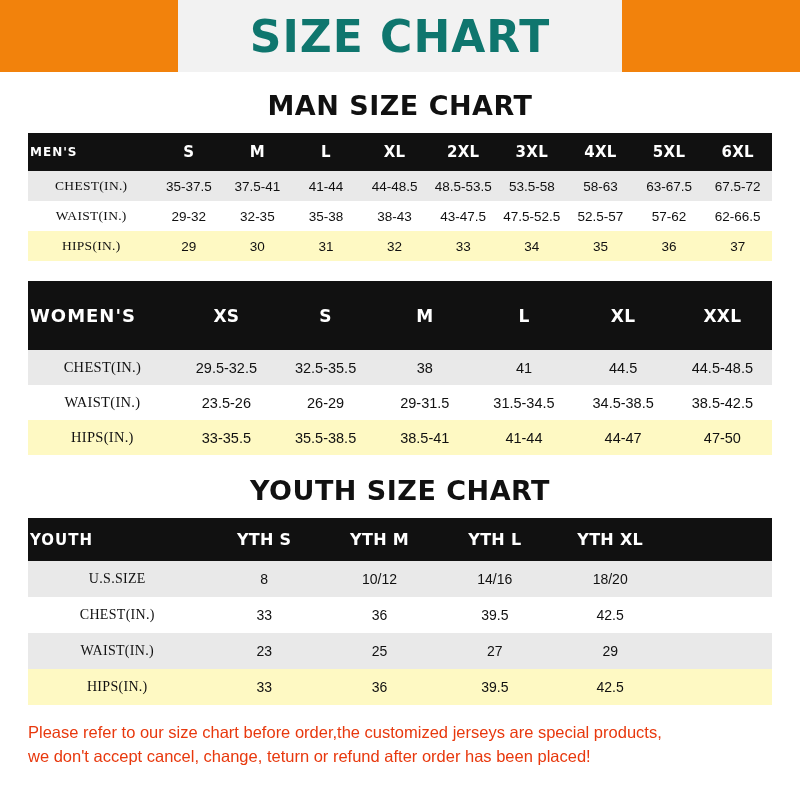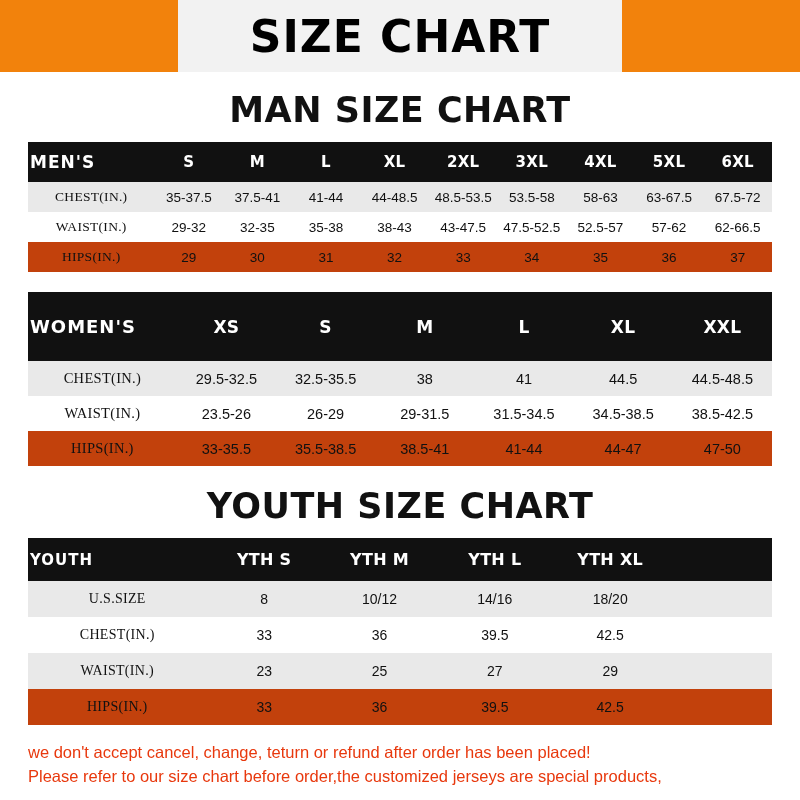--- a/index.html
+++ b/index.html
@@ -41,30 +41,30 @@
   }
   .banner-side-left { left: 0; }
   .banner-side-right { right: 0; }
   .banner-title {
     position: relative;
     z-index: 2;
     font-family: "DejaVu Sans", sans-serif;
     font-weight: bold;
     font-size: 44px;
     letter-spacing: 1px;
-    color: #000000;
+    color: #0f766e;
     text-align: center;
   }
 
   
   .section-title {
     text-align: center;
     font-family: "DejaVu Sans", sans-serif;
     font-weight: bold;
-    font-size: 35px;
+    font-size: 27px;
     color: #111111;
     letter-spacing: 0.5px;
   }
   .section {
     padding: 0 28px;
   }
   .mt-men { margin-top: 18px; }
   .mt-women { margin-top: 20px; }
   .mt-youth { margin-top: 20px; }
 
@@ -80,39 +80,39 @@
     color: #ffffff;
     font-family: "DejaVu Sans", sans-serif;
     font-weight: bold;
     font-size: 15px;
     padding: 10px 2px;
     text-align: center;
     letter-spacing: 0.3px;
   }
   thead th.rowlabel {
     text-align: left;
-    font-size: 17px;
+    font-size: 12px;
     letter-spacing: 1px;
   }
   tbody td {
     font-size: 13.5px;
     color: #111111;
     padding: 7px 2px;
     text-align: center;
     font-family: "Liberation Sans", sans-serif;
   }
   tbody td.rowlabel {
     text-align: center;
     font-size: 13.5px;
     letter-spacing: 0.3px;
     font-family: Liberation Serif, serif;
   }
   tbody tr.band-light td { background: #e9e9e9; }
   tbody tr.band-white td { background: #ffffff; }
-  tbody tr.band-grey  td { background: #c2410c; }
+  tbody tr.band-grey  td { background: #fef9c3; }
 
   
   .t-women tbody td { font-size: 14.5px; padding: 9px 2px; }
   .t-women thead th { font-size: 17px; padding: 24px 2px; }
   .t-women thead th.rowlabel { font-size: 18px; }
   .t-youth tbody td { font-size: 14px; padding: 10px 2px; }
   .t-youth thead th { font-size: 16px; padding: 12px 2px; }
   .t-youth thead th.rowlabel { font-size: 15px; }
 
   
@@ -287,17 +287,17 @@
           <td>36</td>
           <td>39.5</td>
           <td>42.5</td>
           <td></td>
         </tr>
       </tbody>
     </table>
   </div>
 
   <div class="footer-note">
+    <div>Please refer to our size chart before order,the customized jerseys are special products,</div>
     <div>we don't accept cancel, change, teturn or refund after order has been placed!</div>
-    <div>Please refer to our size chart before order,the customized jerseys are special products,</div>
   </div>
 
 </div>
 
 </body></html>

